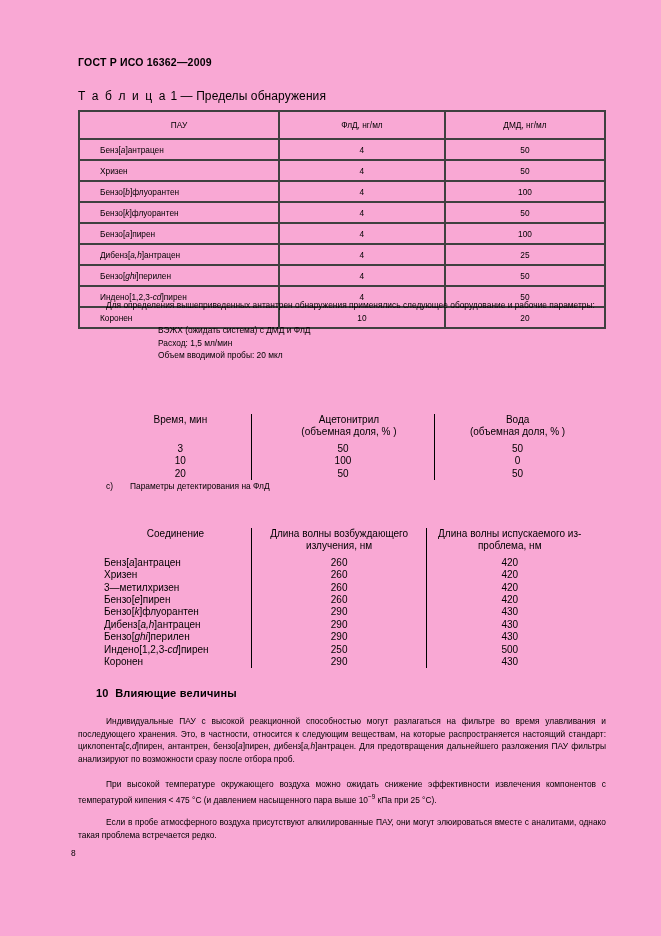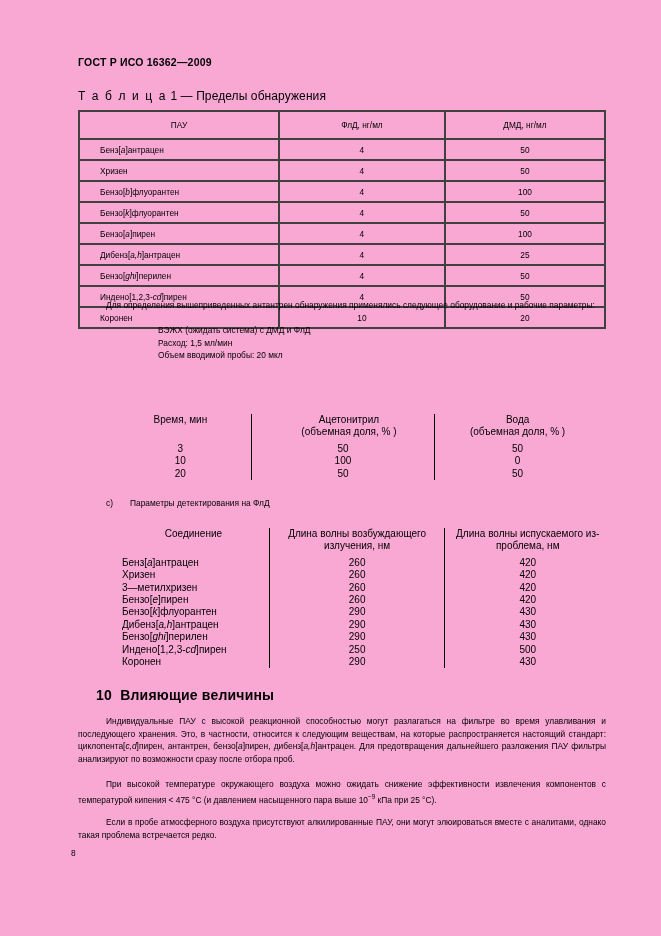--- a/index.html
+++ b/index.html
@@ -124,21 +124,21 @@
   }
   .ruletable .vl {
     border-left: 1px solid #000;
   }
   .ruletable td.c { text-align: center; }
   .ruletable td.l { text-align: left; }
 
   .heading {
     position: absolute;
     left: 96px;
-    font-size: 14px;
+    font-size: 11px;
     font-weight: bold;
     letter-spacing: 0.2px;
   }
   .pageno {
     position: absolute;
     left: 71px;
     top: 848px;
     font-size: 8.4px;
   }
   i { font-style: italic; }
@@ -255,27 +255,27 @@
           <td class="c vl">0</td>
         </tr>
         <tr>
           <td class="c">20</td>
           <td class="c vl">50</td>
           <td class="c vl">50</td>
         </tr>
       </tbody>
   </table>
 
-  <div class="listblock" style="top:497px;">
+  <div class="listblock" style="top:480px;">
     <div class="li">
       <span class="mark">c)</span><span>Параметры детектирования на ФлД</span>
     </div>
   </div>
 
-  <table class="ruletable" id="dt" style="left:118px; top:528px; width:492px;">
+  <table class="ruletable" id="dt" style="left:100px; top:528px; width:492px;">
     <thead>
       <tr>
         <th style="width:148px;">
           <div>Соединение</div>
           <div></div>
         </th>
         <th class="vl" style="width:177px;">
           <div>Длина волны возбуждающего</div>
           <div>излучения, нм</div>
         </th>

